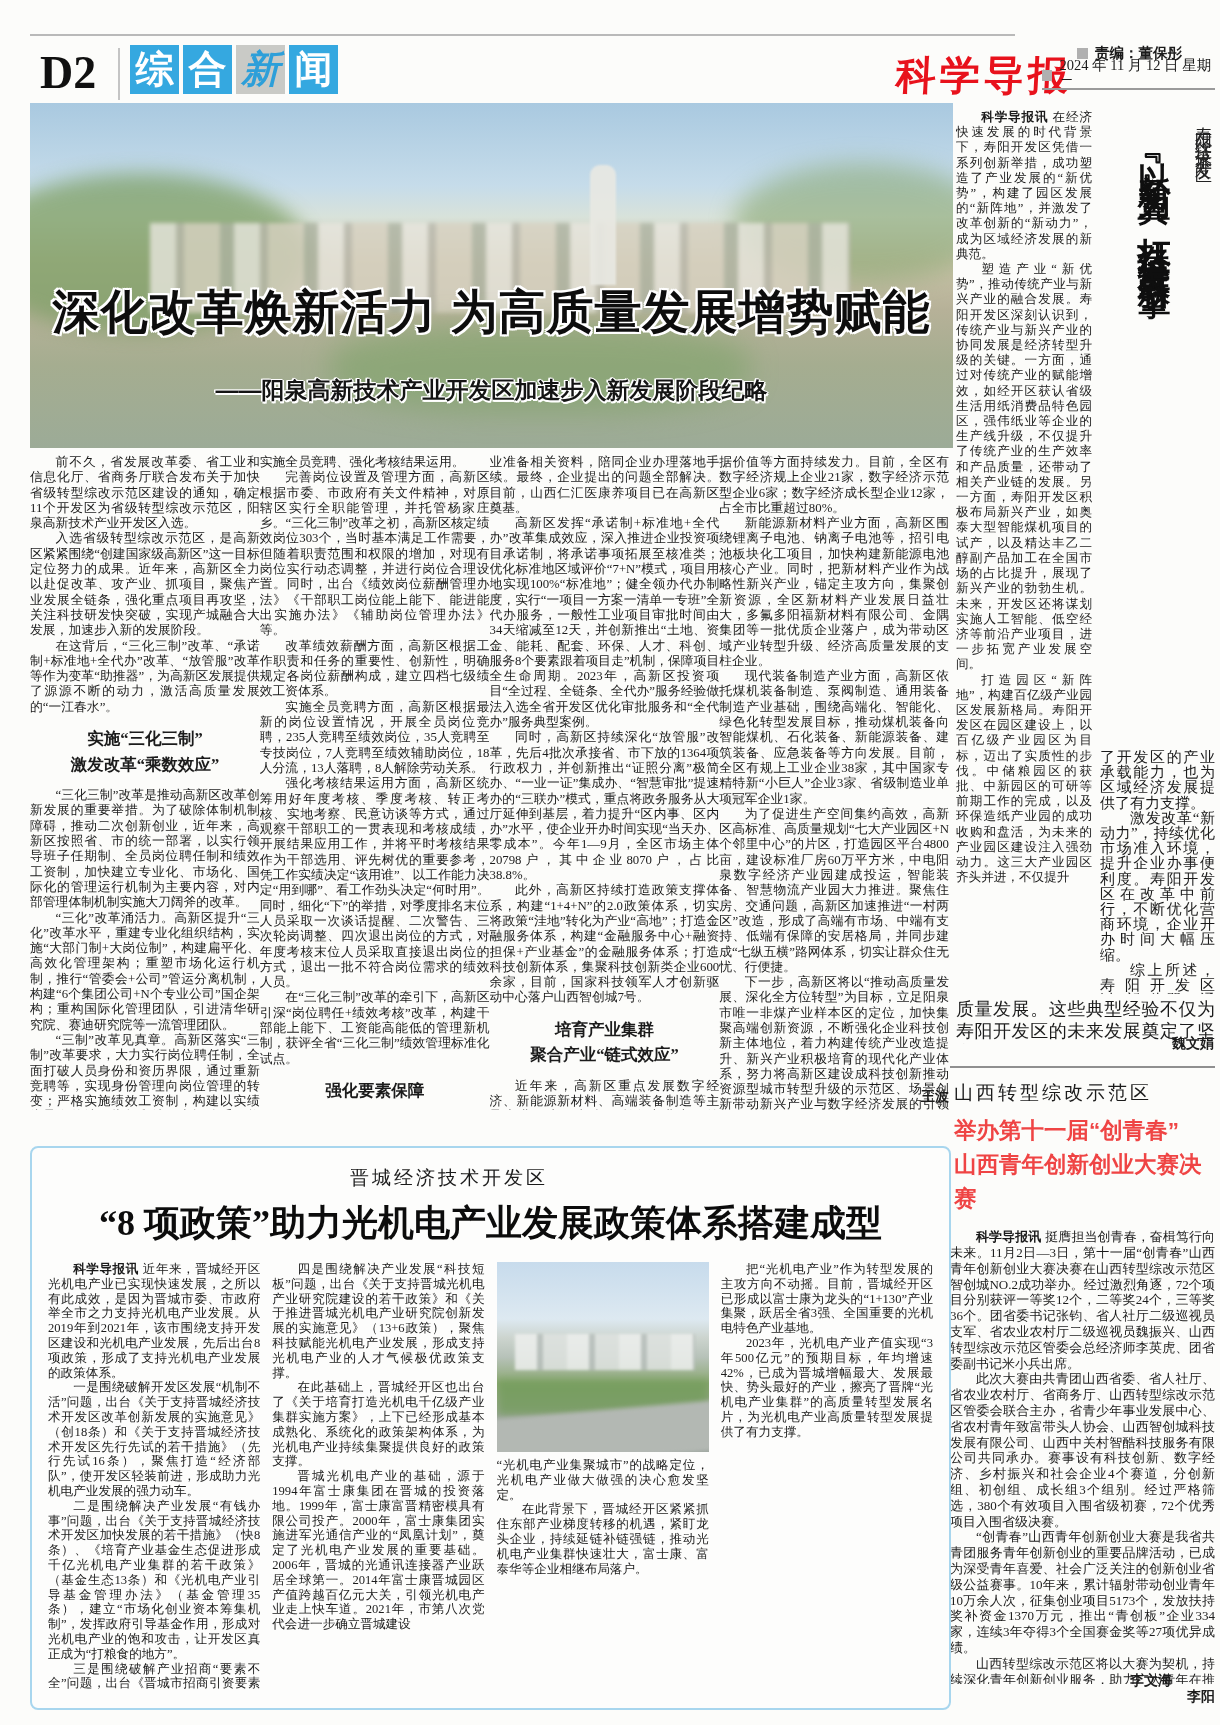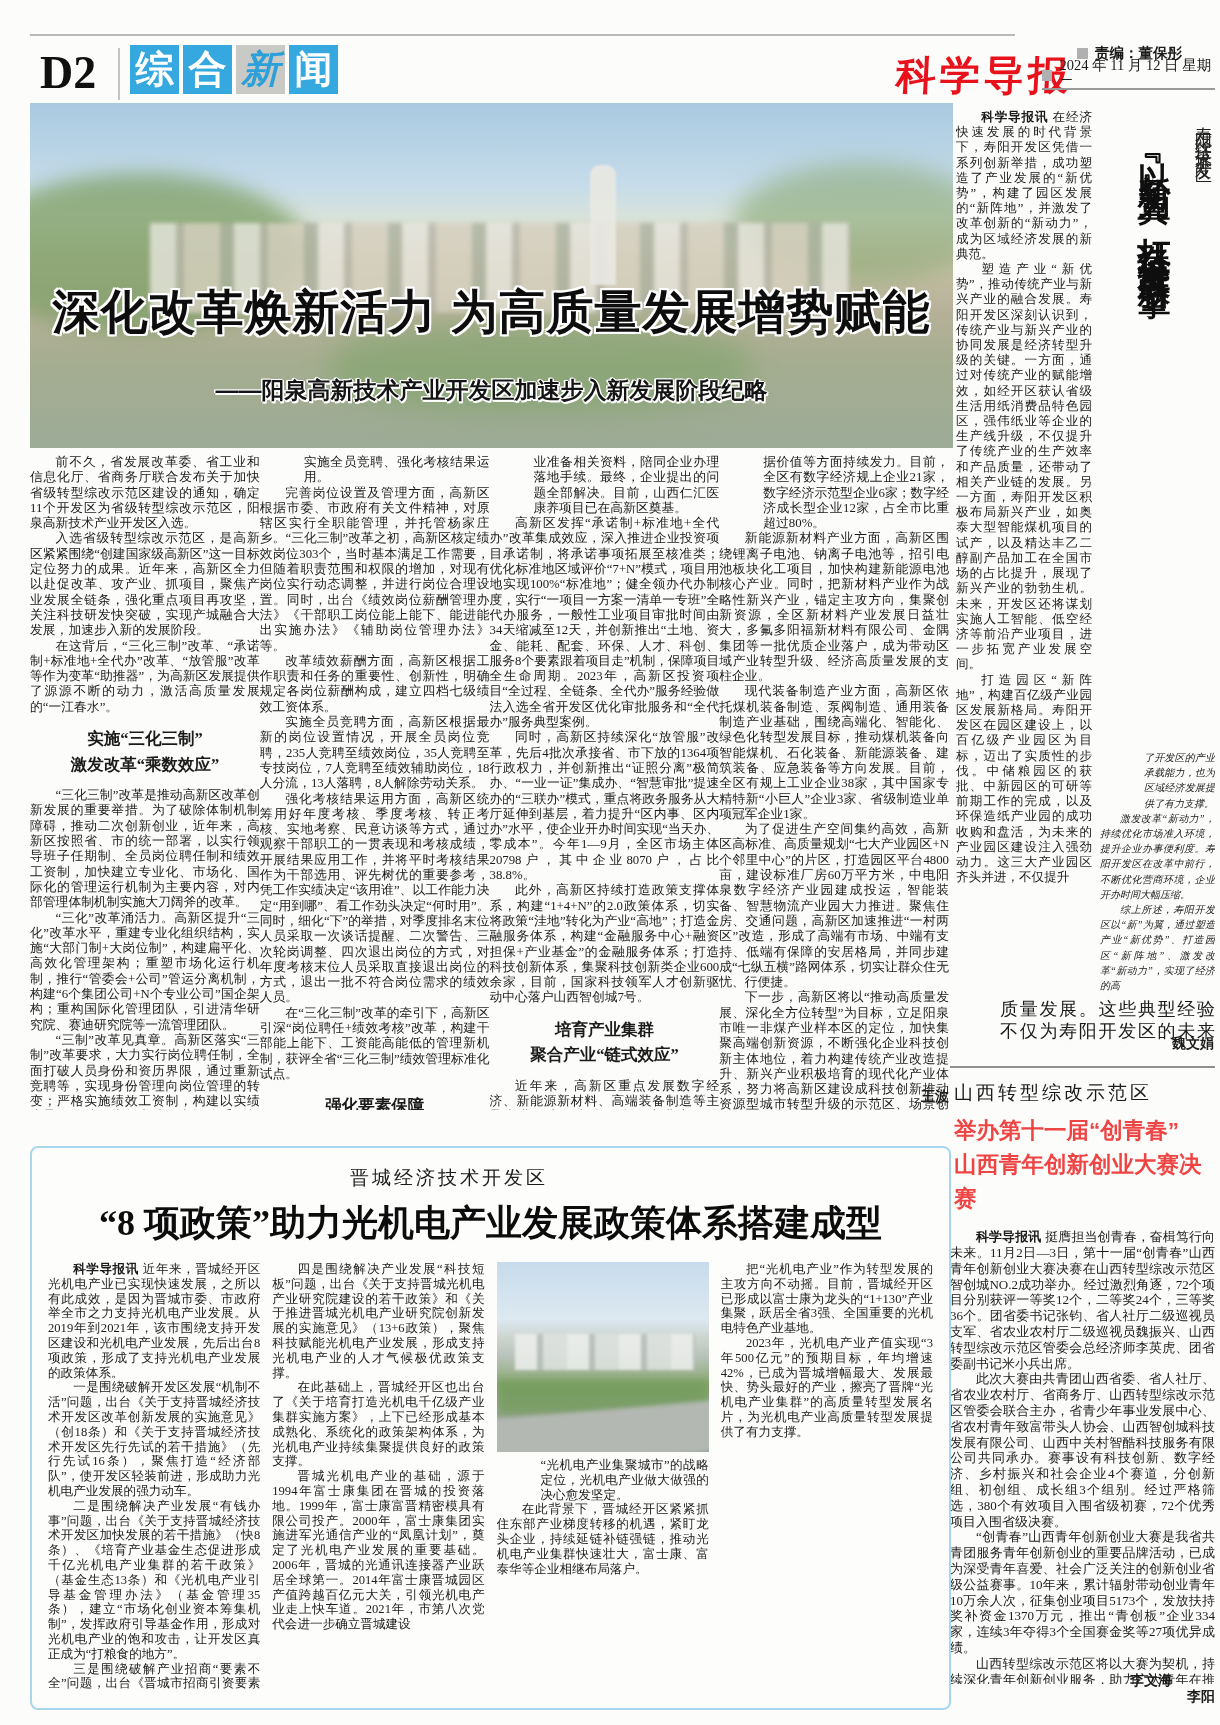--- a/index.html
+++ b/index.html
@@ -37,34 +37,34 @@
   .main-headline{position:absolute;left:0;top:178px;width:100%;text-align:center;
      font-family:"Liberation Sans",sans-serif;font-weight:900;font-size:47px;letter-spacing:1px;color:#0d0d0d;
      text-shadow:2px 0 0 #fff,-2px 0 0 #fff,0 2px 0 #fff,0 -2px 0 #fff,2px 2px 0 #fff,-2px 2px 0 #fff,2px -2px 0 #fff,-2px -2px 0 #fff;}
   .main-subtitle{position:absolute;left:0;top:272px;width:100%;text-align:center;
      font-family:"Liberation Sans",sans-serif;font-weight:bold;font-size:23px;color:#141414;
      text-shadow:1.5px 0 0 #fff,-1.5px 0 0 #fff,0 1.5px 0 #fff,0 -1.5px 0 #fff,1.5px 1.5px 0 #fff,-1.5px -1.5px 0 #fff;}
   
   .main-cols{left:30px;top:455px;width:919px;height:655px;display:flex;}
   .ncol{flex:1;overflow:hidden;font-size:12.8px;line-height:15.3px;}
   .para{margin:0;text-indent:2em;text-align:justify;}
-  .para.noind{text-indent:0;margin-left:44px;}
+  .para.noind{text-indent:0;}
   .lead{font-weight:bold;margin-right:4px;}
   .subhead{font-weight:bold;font-size:16.5px;text-align:center;margin:11px 0;line-height:1.55;
            font-family:"Liberation Serif",serif;}
   .byline{position:absolute;font-weight:bold;font-size:14px;}
   .by-main{left:30px;top:1088px;width:919px;text-align:right;padding-right:7px;}
   
   .sy{left:956px;top:106px;width:259px;height:938px;}
   .sy-colA{position:absolute;left:0;top:4px;width:136px;height:884px;overflow:hidden;font-size:12.6px;line-height:15.2px;}
   .sy-vertical{position:absolute;left:144px;top:0;width:115px;height:636px;writing-mode:vertical-rl;}
   .sy-kicker{font-size:17px;letter-spacing:5px;padding-top:8px;font-family:"Liberation Serif",serif;color:#222;}
   .sy-headline{font-family:"Liberation Sans",sans-serif;font-weight:bold;font-size:33px;letter-spacing:6px;
                margin-right:16px;padding-top:30px;color:#0f0f0f;}
-  .sy-colB{position:absolute;left:144px;top:644px;width:115px;height:244px;overflow:hidden;font-size:10px;line-height:15.2px;font-style:italic;}
+  .sy-colB{position:absolute;left:144px;top:644px;width:115px;height:244px;overflow:hidden;font-size:15px;line-height:15.2px;}
   .sy-closing{position:absolute;left:0;top:892px;width:259px;height:46px;overflow:hidden;font-size:18px;line-height:22px;}
   .by-sy{right:6px;top:1035px;}
   .side-divider{left:950px;top:1066px;width:265px;height:1.5px;background:#8f8f8f;}
   
   .cqc{left:950px;top:1080px;width:265px;height:632px;}
   .cqc-kicker{font-size:19px;letter-spacing:3px;font-family:"Liberation Serif",serif;margin:0 0 8px 4px;}
   .cqc-headline{font-family:"Liberation Sans",sans-serif;font-weight:bold;font-size:22.5px;line-height:1.5;
                 margin-left:4px;color:#ef4444;}
   .cqc-body{margin-top:14px;height:455px;overflow:hidden;font-size:13px;line-height:15.8px;}
   .by-cqc2{left:950px;top:1688px;width:265px;text-align:right;padding-right:8px;}

